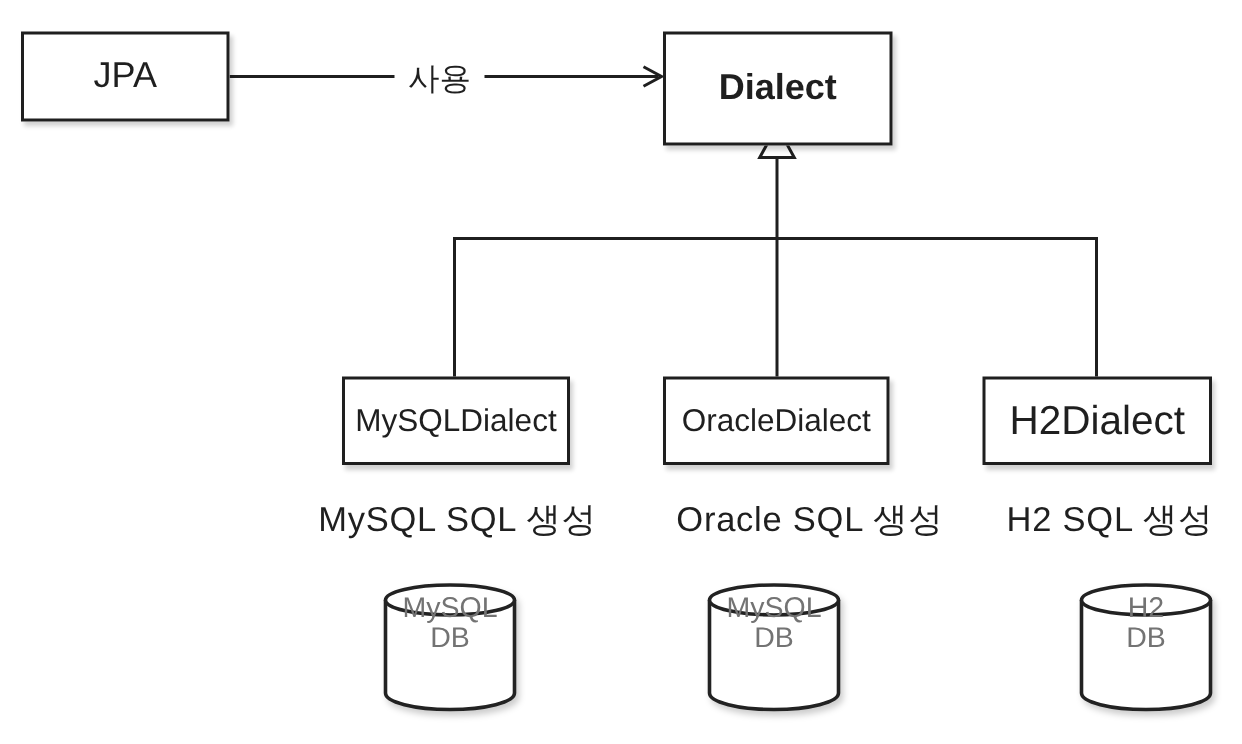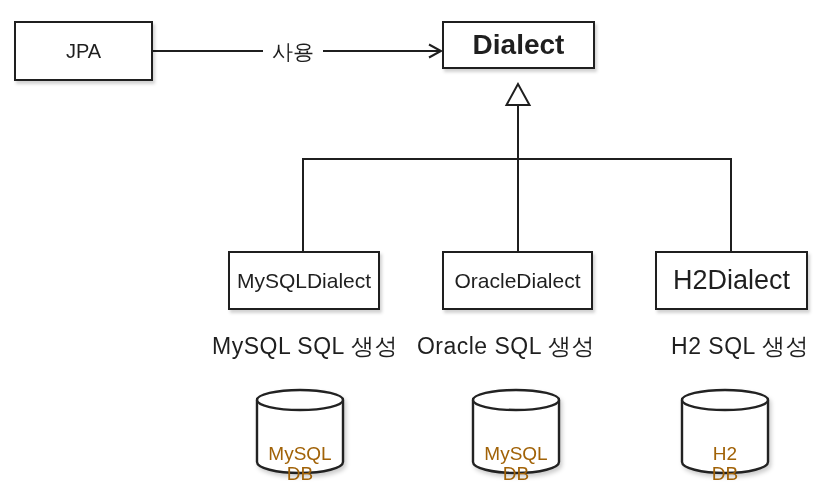--- a/index.html
+++ b/index.html
@@ -25,71 +25,71 @@
   .node {
     position: absolute;
     box-sizing: border-box;
     border: 2px solid #1f1f1f;
     background: #ffffff;
     display: flex;
     align-items: center;
     justify-content: center;
     box-shadow: 2px 3px 3px rgba(0,0,0,0.18);
   }
-  .node-jpa      { left: 14px;  top: 21px;  width: 139px; height: 60px; font-size: 20px; }
-  .node-dialect  { left: 442px; top: 21px;  width: 153px; height: 48px; font-size: 28px; font-weight: bold; }
+  .node-jpa      { left: 14px;  top: 21px;  width: 139px; height: 60px; font-size: 24px; }
+  .node-dialect  { left: 442px; top: 21px;  width: 153px; height: 76px; font-size: 24px; font-weight: bold; }
   .node-mysql    { left: 228px; top: 251px; width: 152px; height: 59px; font-size: 21px; }
   .node-oracle   { left: 442px; top: 251px; width: 151px; height: 59px; font-size: 21px; }
   .node-h2       { left: 655px; top: 251px; width: 153px; height: 59px; font-size: 27px; }
   .uses-label {
     position: absolute;
     left: 263px; top: 38px;
     width: 60px;
     text-align: center;
     font-size: 21px;
     background: #ffffff;
   }
   .caption {
     position: absolute;
     top: 331px;
     width: 230px;
     text-align: center;
     font-size: 23px;
     letter-spacing: 0.5px;
   }
   .caption-mysql  { left: 190px; }
-  .caption-oracle { left: 391px; }
+  .caption-oracle { left: 425px; }
   .caption-h2     { left: 625px; }
   .cylinder {
     position: absolute;
     width: 90px;
     height: 96px;
   }
   .cyl-mysql  { left: 255px; top: 388px; }
   .cyl-oracle { left: 471px; top: 388px; }
-  .cyl-h2     { left: 680px; top: 388px; }
+  .cyl-h2     { left: 719px; top: 388px; }
   .cylinder svg {
     position: absolute;
     left: 0; top: 0;
     filter: drop-shadow(2px 3px 2px rgba(0,0,0,0.2));
   }
   .cyl-text {
     position: absolute;
     left: 0; top: 0;
     width: 100%;
     height: 100%;
     display: flex;
     flex-direction: column;
     align-items: center;
-    justify-content: flex-end;
+    justify-content: flex-start;
     padding-top: 8px;
     box-sizing: border-box;
     font-size: 19px;
     line-height: 20px;
-    color: #a16207;
+    color: #737373;
   }
 </style>
 </head>
 <body>
 
 <div class="stage">
 
   <svg class="connectors" viewBox="0 0 828 496" xmlns="http://www.w3.org/2000/svg">
     <g stroke="#1f1f1f" stroke-width="2" fill="none">
 

